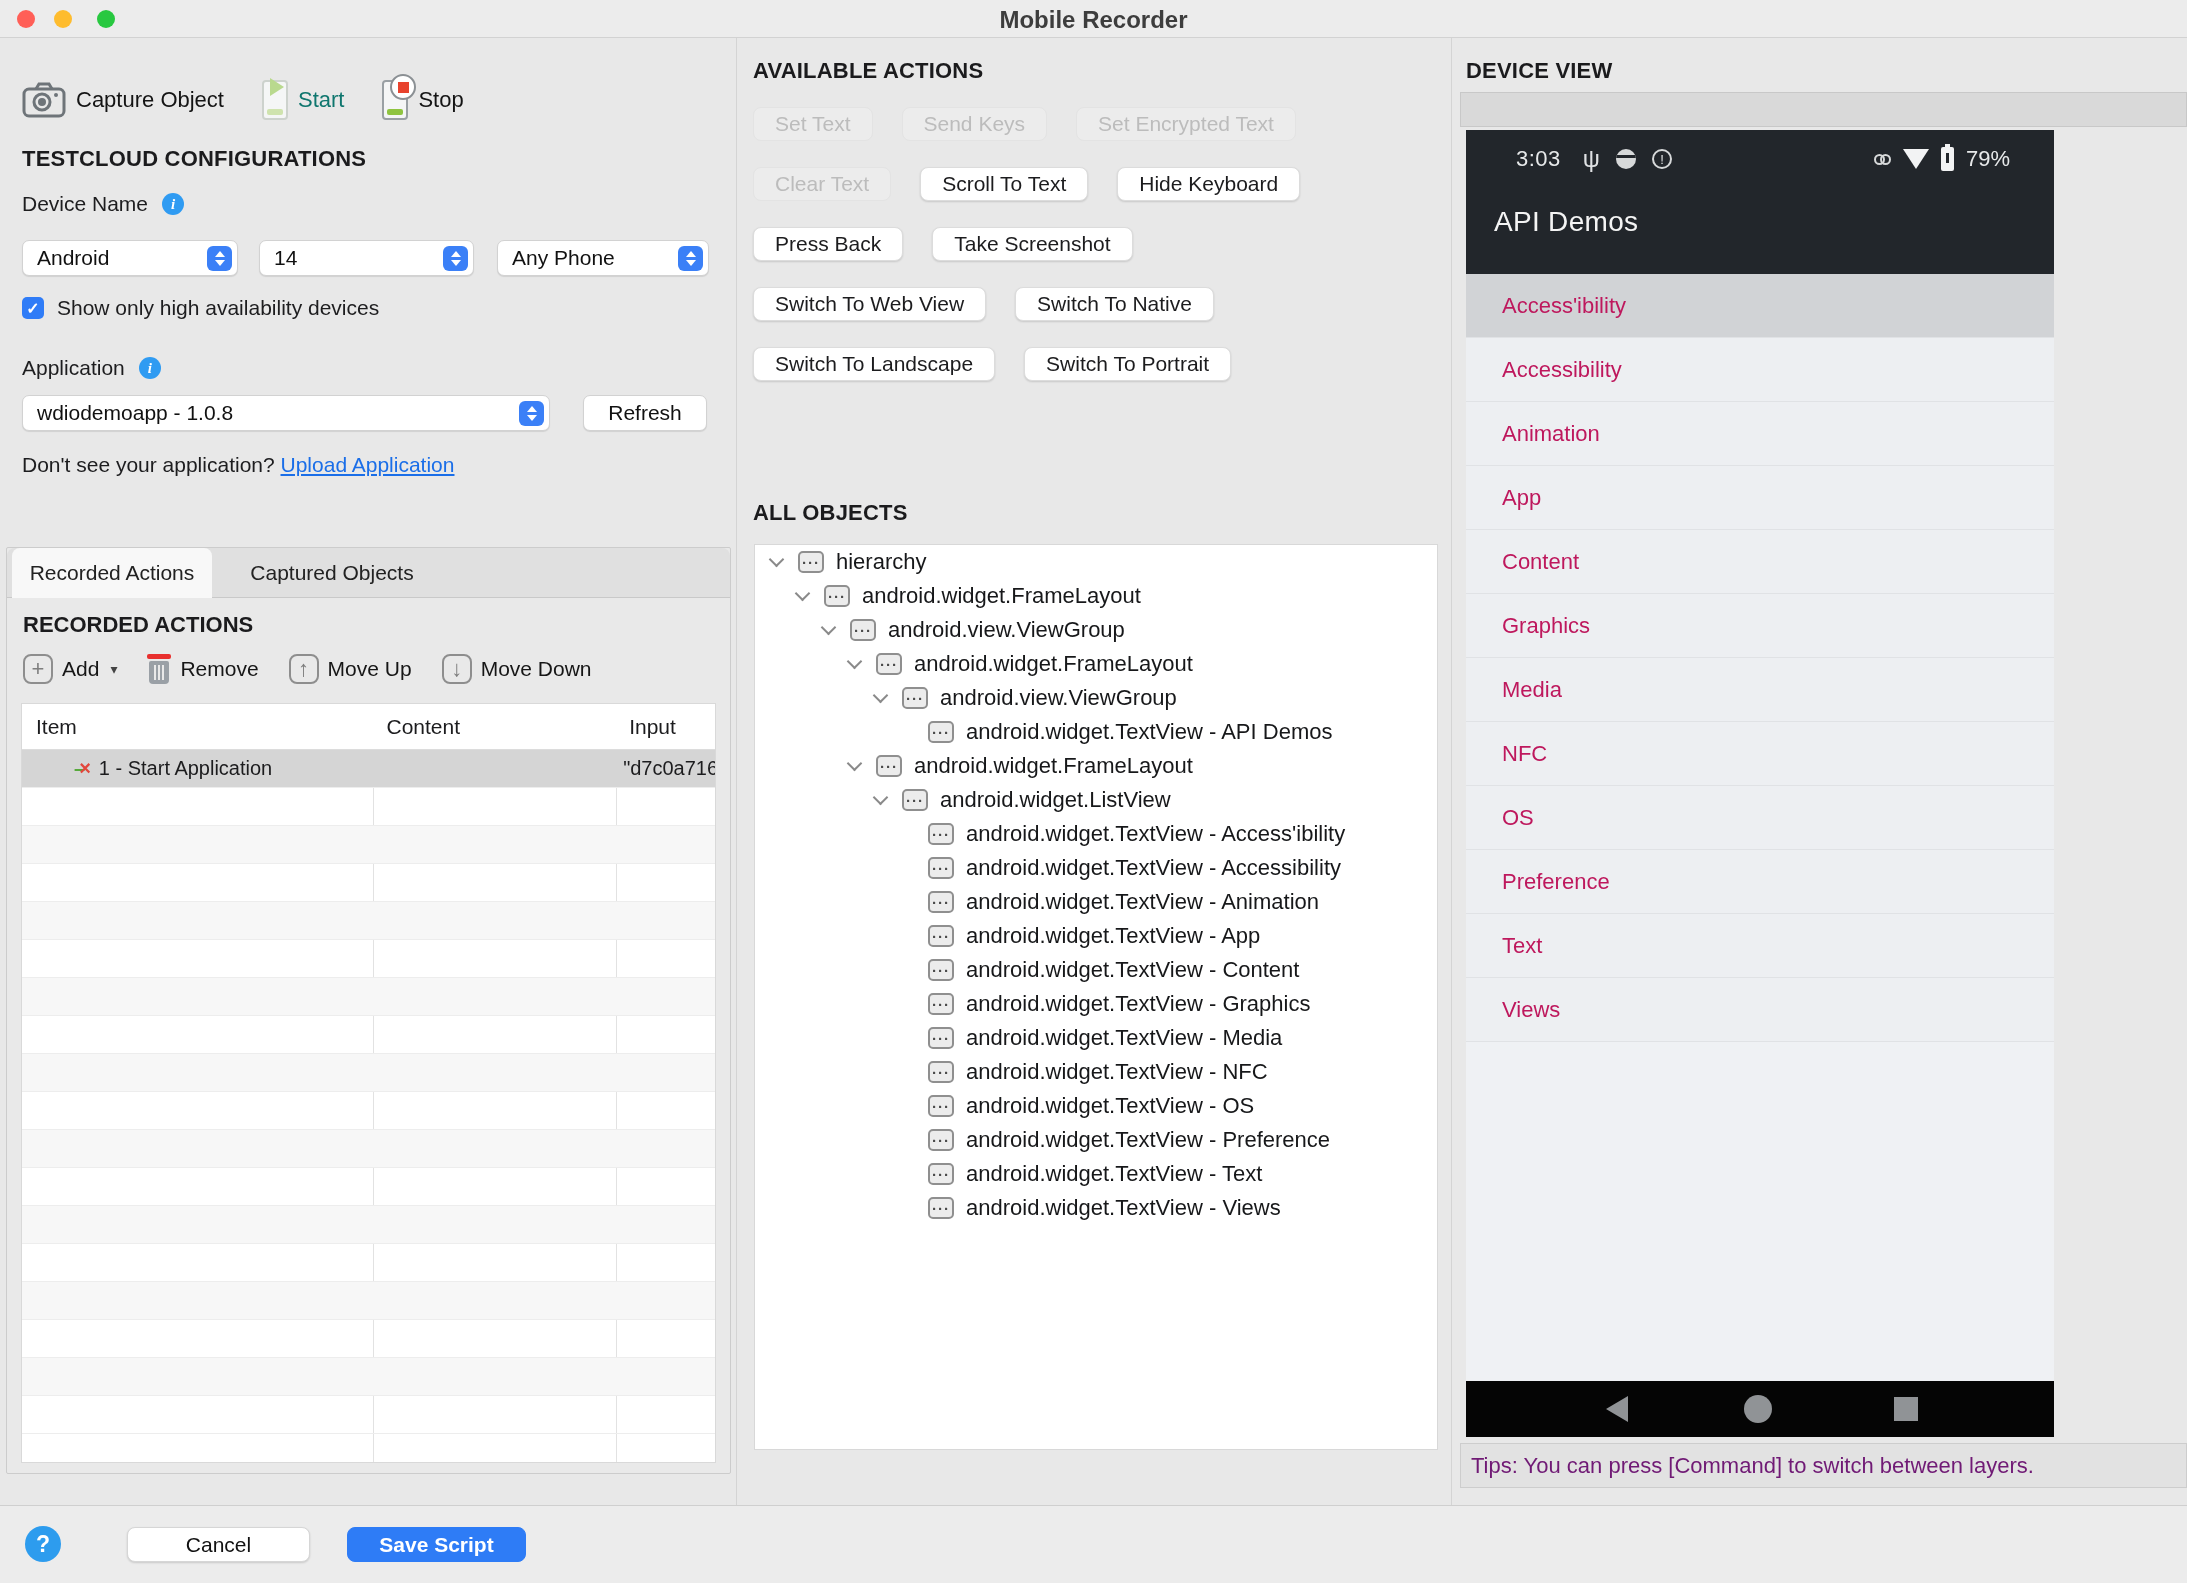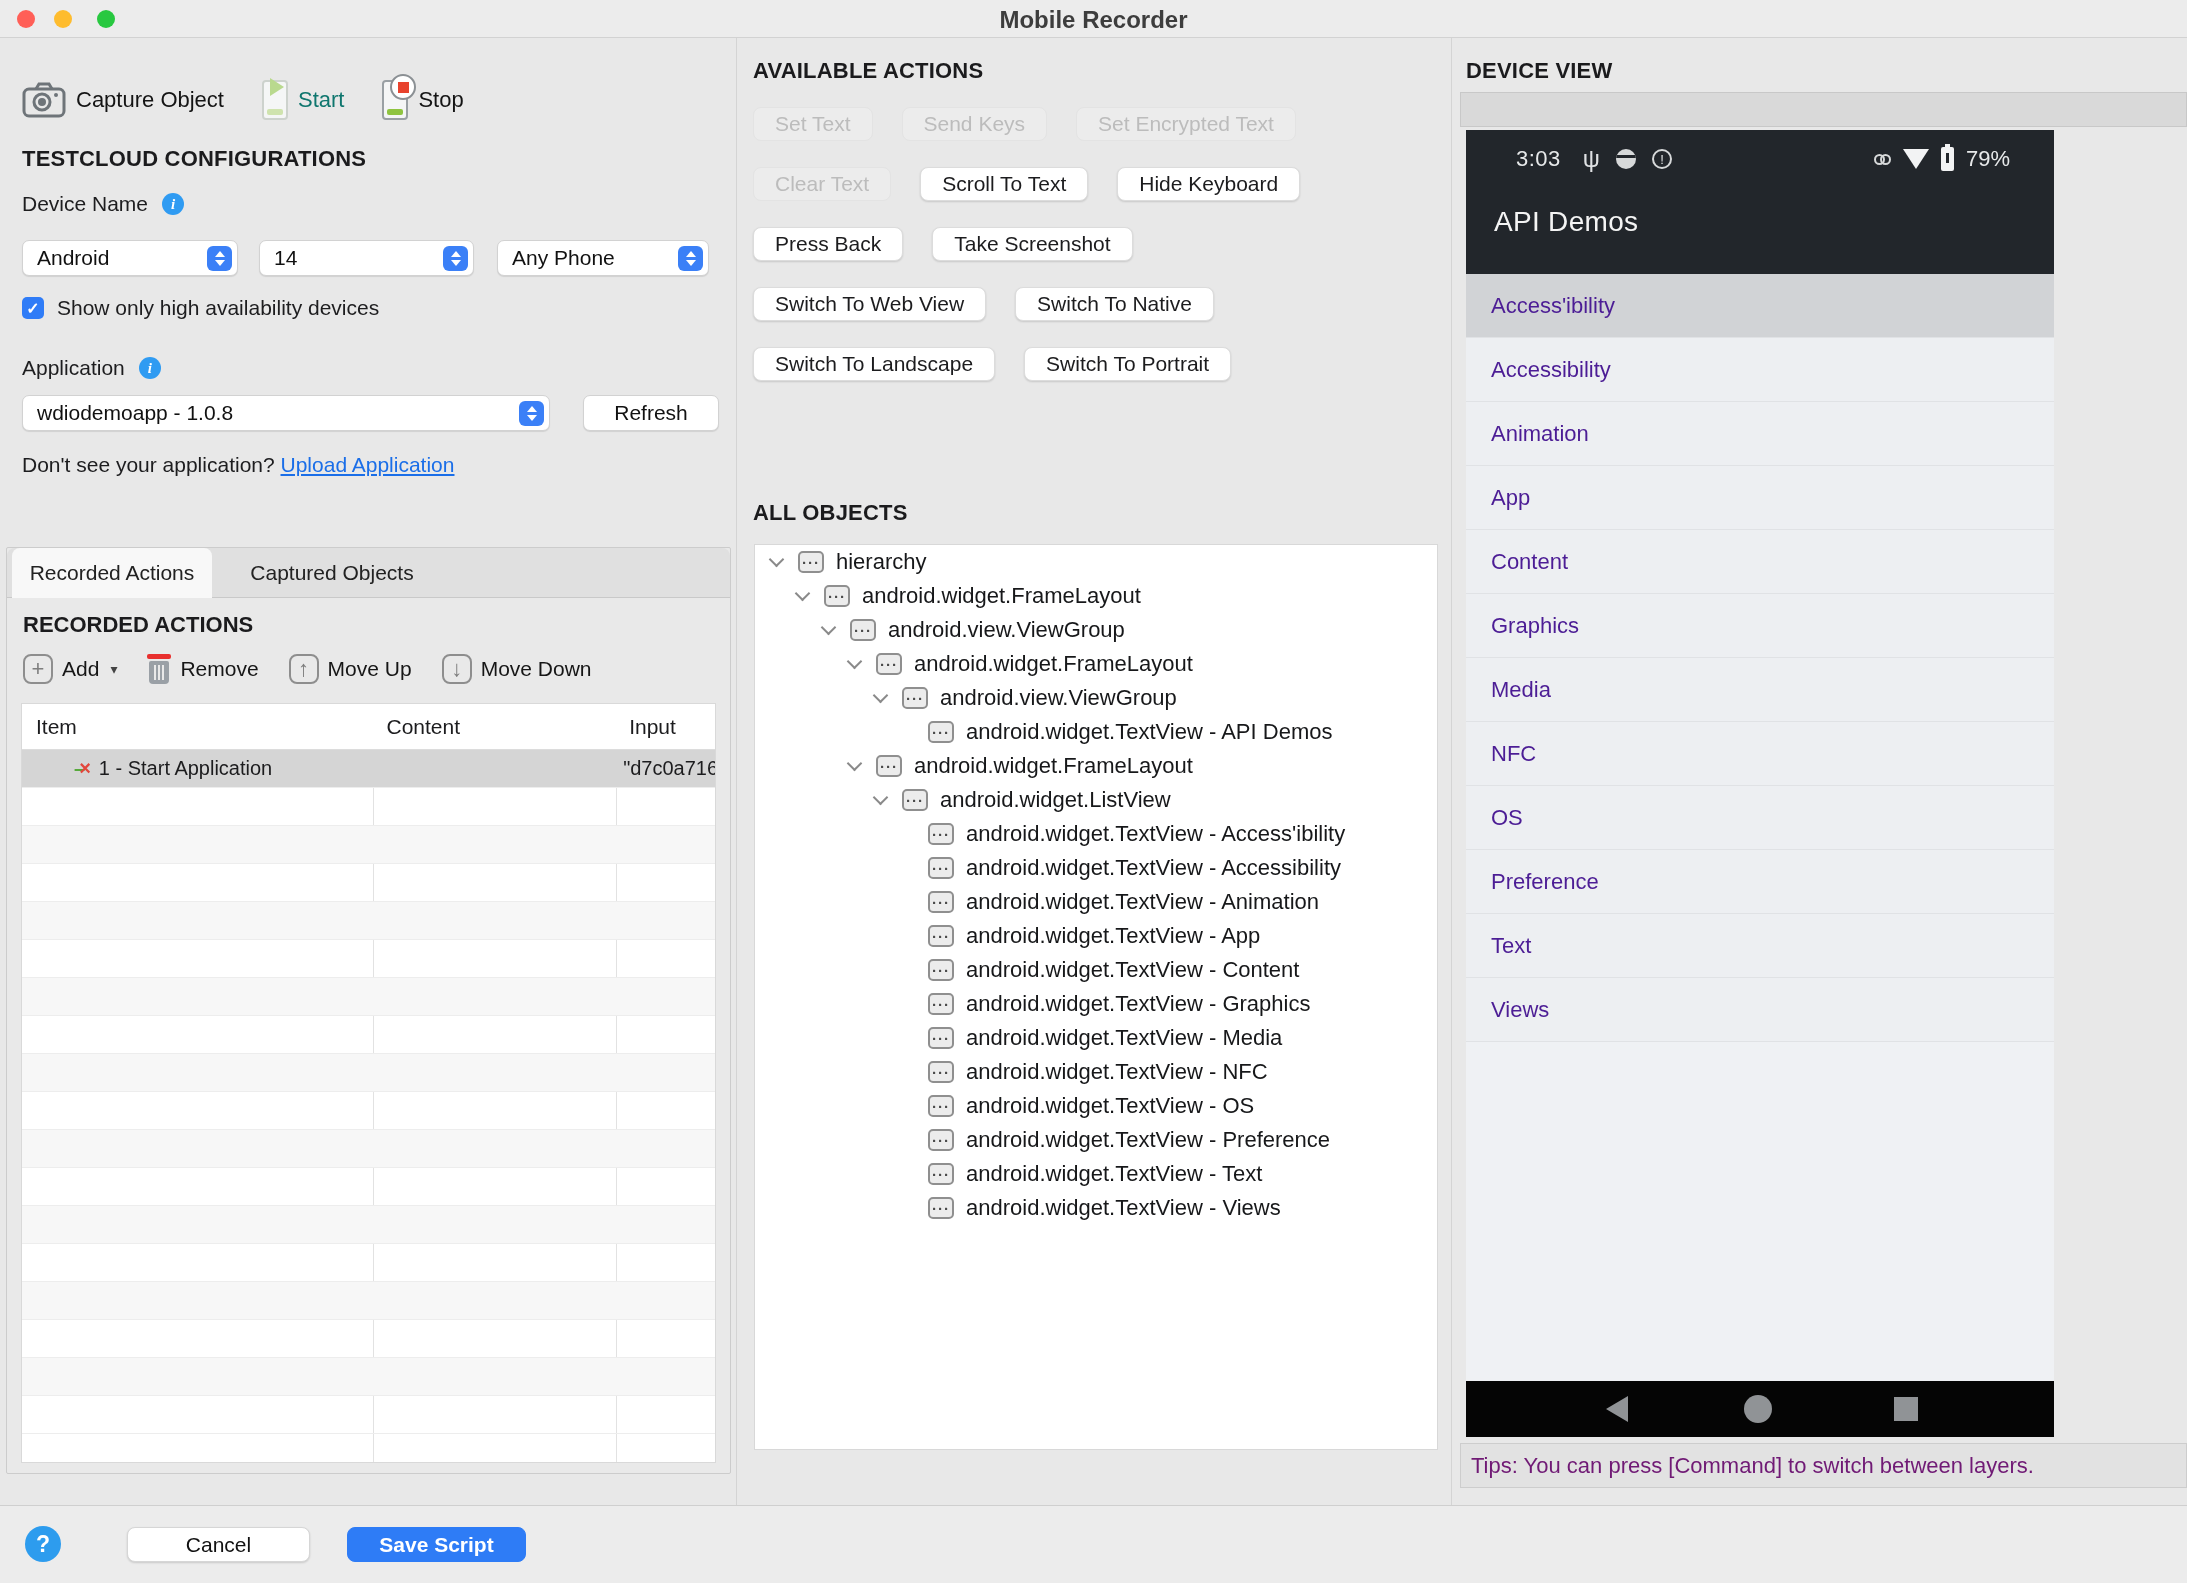--- a/index.html
+++ b/index.html
@@ -68,21 +68,21 @@
     background:#3b80f7; display:flex; flex-direction:column; align-items:center; justify-content:center; gap:3px;
   }
   .stepper .up   { width:0; height:0; border-left:5px solid transparent; border-right:5px solid transparent; border-bottom:6px solid #fff; }
   .stepper .down { width:0; height:0; border-left:5px solid transparent; border-right:5px solid transparent; border-top:6px solid #fff; }
   .checkbox-row { position:absolute; left:22px; display:flex; align-items:center; gap:13px; font-size:21px; color:#1d1d1f; }
   .checkbox {
     width:22px; height:22px; border-radius:5px; background:#2f7cf7; color:#fff;
     display:inline-flex; align-items:center; justify-content:center; font-size:16px; font-weight:bold;
   }
   .refresh-btn {
-    position:absolute; left:583px; top:357px; width:136px; height:36px;
+    position:absolute; left:583px; top:357px; width:124px; height:36px;
     background:#fff; border:1px solid #d2d2d2; border-radius:7px; box-shadow:0 1px 1px rgba(0,0,0,.10);
     font-size:21px; color:#111; text-align:center; line-height:34px; cursor:default;
   }
   .upload-row { position:absolute; left:22px; top:415px; font-size:21px; color:#1d1d1f; }
   .upload-row a { color:#1a6ee8; text-decoration:underline; cursor:pointer; }
   
   .left-block {
     position:absolute; left:6px; top:509px; width:725px; height:927px;
     background:#e9e9e9; border:1px solid #cccccc; border-radius:2px;
   }
@@ -157,21 +157,21 @@
   .right-ics { margin-left:auto; margin-right:44px; display:flex; align-items:center; gap:12px; }
   .link-g { display:flex; }
   .link-g i { width:11px; height:11px; border:2.5px solid #d7d9da; border-radius:50%; display:block; }
   .link-g i + i { margin-left:-5px; }
   .wifi-g { width:0; height:0; border-left:13px solid transparent; border-right:13px solid transparent; border-top:20px solid #f2f3f4; }
   .batt-g { width:13px; height:24px; background:#f2f3f4; border-radius:2px; position:relative; }
   .batt-g::before { content:""; position:absolute; top:-3px; left:4px; width:5px; height:3px; background:#f2f3f4; }
   .batt-g::after { content:""; position:absolute; left:5px; top:6px; width:3px; height:10px; background:#22262b; }
   .ph-title { position:absolute; left:28px; top:76px; color:#f4f4f4; font-size:28px; font-weight:500; letter-spacing:.3px; }
   .ph-list { position:absolute; left:0; top:144px; width:100%; bottom:56px; background:#eff1f4; overflow:hidden; }
-  .ph-row { height:64px; display:flex; align-items:center; padding-left:25px; font-size:22px; color:#4c1d95; background:#edeff2; border-bottom:1px solid #e0e2e5; cursor:default; }
+  .ph-row { height:64px; display:flex; align-items:center; padding-left:36px; font-size:22px; color:#be185d; background:#edeff2; border-bottom:1px solid #e0e2e5; cursor:default; }
   .ph-row.selected { background:#d1d3d6; }
   .ph-nav { position:absolute; left:0; bottom:0; width:100%; height:56px; background:#050505; }
   .nav-back { position:absolute; left:140px; top:15px; width:0; height:0; border-top:13px solid transparent; border-bottom:13px solid transparent; border-right:22px solid #909396; }
   .nav-home { position:absolute; left:278px; top:14px; width:28px; height:28px; border-radius:50%; background:#909396; }
   .nav-recent { position:absolute; left:428px; top:16px; width:24px; height:24px; background:#909396; }
   .dv-tips { position:absolute; left:8px; right:0; top:1405px; height:45px; background:#e2e2e2; border:1px solid #cdcdcd; font-size:22px; color:#701a75; display:flex; align-items:center; padding-left:10px; }
   
   .help-btn {
     position:absolute; left:25px; top:20px; width:36px; height:36px; border-radius:50%;
     background:#2d9cee; color:#fff; font-size:23px; font-weight:bold;

